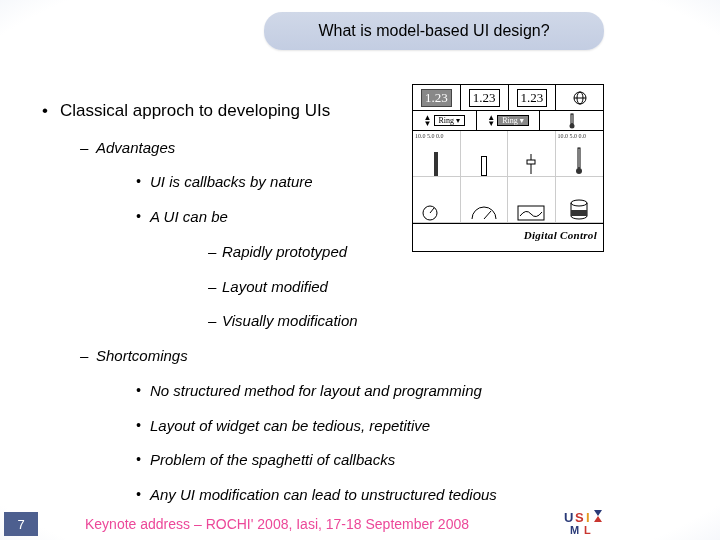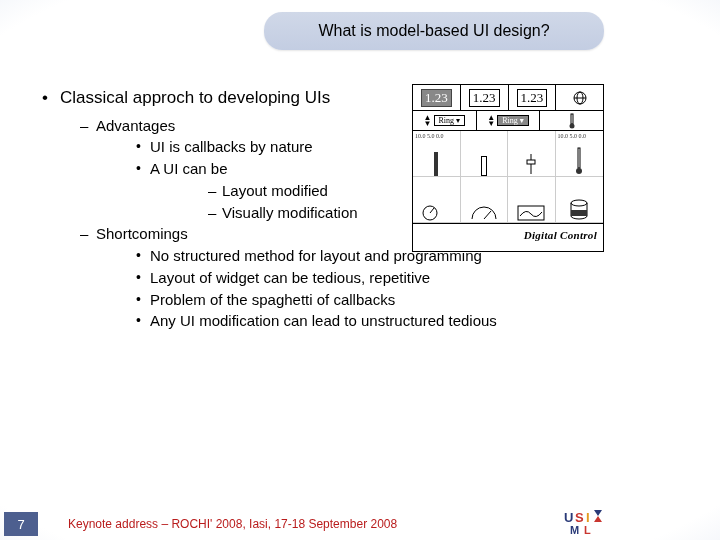--- a/index.html
+++ b/index.html
@@ -31,28 +31,28 @@
   }
 
   .content {
     position: absolute;
     top: 86px;
     left: 42px;
     right: 32px;
   }
 
   ul.outline { list-style: none; }
-  ul.outline li { line-height: 1.45; color: #000; }
+  ul.outline li { line-height: 1.45; color: #000; margin-top: 13px; }
 
   .lvl1 > li { font-size: 17px; padding-left: 18px; position: relative; }
   .lvl1 > li::before {
     content: "•"; position: absolute; left: 0; top: 0; font-size: 17px;
   }
 
-  .lvl2 { margin-top: 4px; }
+  .lvl2 { margin-top: 4px; font-style: italic; }
   .lvl2 > li { font-size: 15px; padding-left: 36px; position: relative; }
   .lvl2 > li::before {
     content: "–"; position: absolute; left: 20px; top: 0;
   }
 
   .lvl3 > li { font-size: 15px; padding-left: 54px; position: relative; }
   .lvl3 > li::before {
     content: "•"; position: absolute; left: 40px; top: 0; font-size: 14px;
   }
 
@@ -105,23 +105,23 @@
   }
   .page-num-box {
     width: 34px; height: 24px;
     background: #4d5f8f;
     color: #fff;
     font-size: 13px;
     display: flex; align-items: center; justify-content: center;
     margin-left: 4px;
   }
   .footer-text {
-    font-size: 12px;
-    color: #b91c1c;
-    margin-left: 30px;
+    font-size: 14px;
+    color: #ec4899;
+    margin-left: 47px;
   }
   .logo {
     position: absolute;
     right: 10px; bottom: 4px;
     width: 62px; height: 28px;
   }
   .logo svg { width: 100%; height: 100%; }
 </style>
 </head>
 <body>
@@ -137,20 +137,21 @@
       <li>
         <span>Classical approch to developing UIs</span>
         <ul class="outline lvl2">
           <li>
             <span>Advantages</span>
             <ul class="outline lvl3">
               <li>UI is callbacks by nature</li>
               <li>
                 <span>A UI can be</span>
                 <ul class="outline lvl4">
+                  <li>Rapidly prototyped</li>
                   <li>Layout modified</li>
                   <li>Visually modification</li>
                 </ul>
               </li>
             </ul>
           </li>
           <li>
             <span>Shortcomings</span>
             <ul class="outline lvl3">
               <li>No structured method for layout and programming</li>

